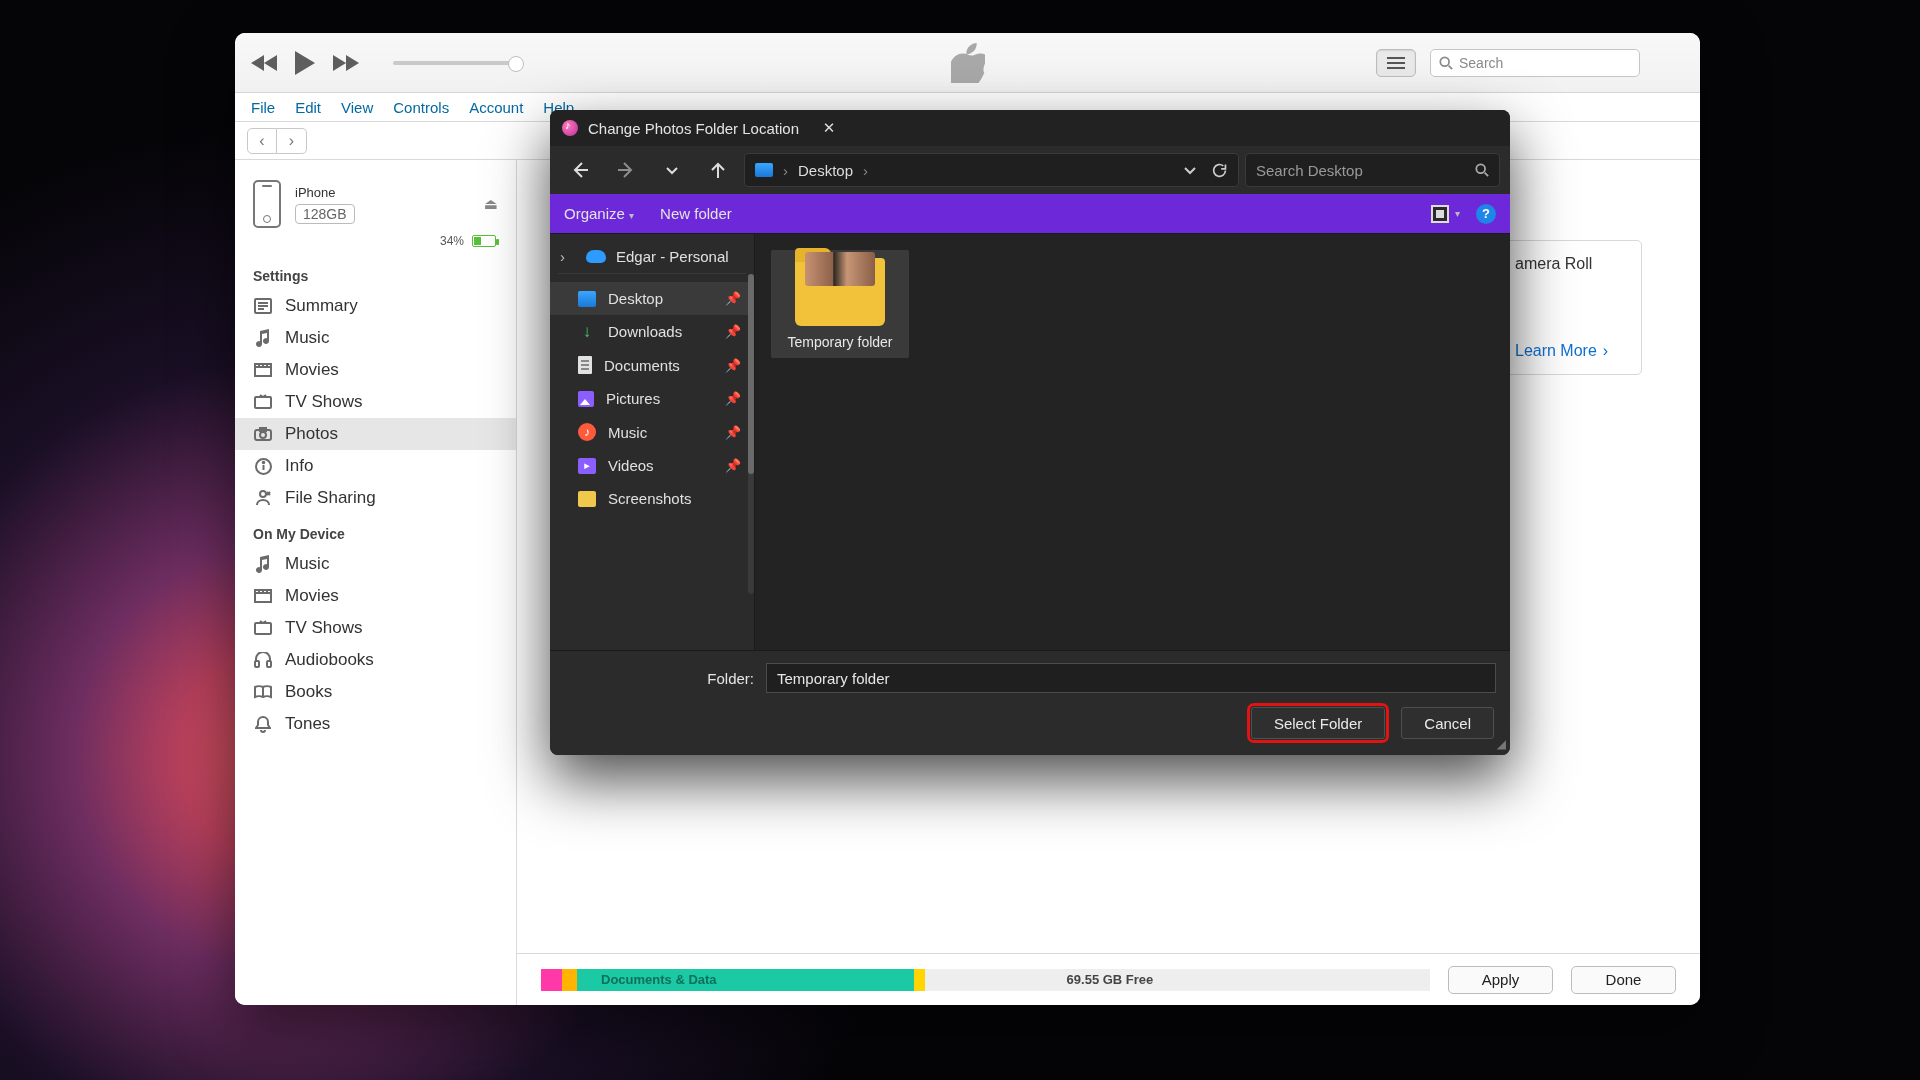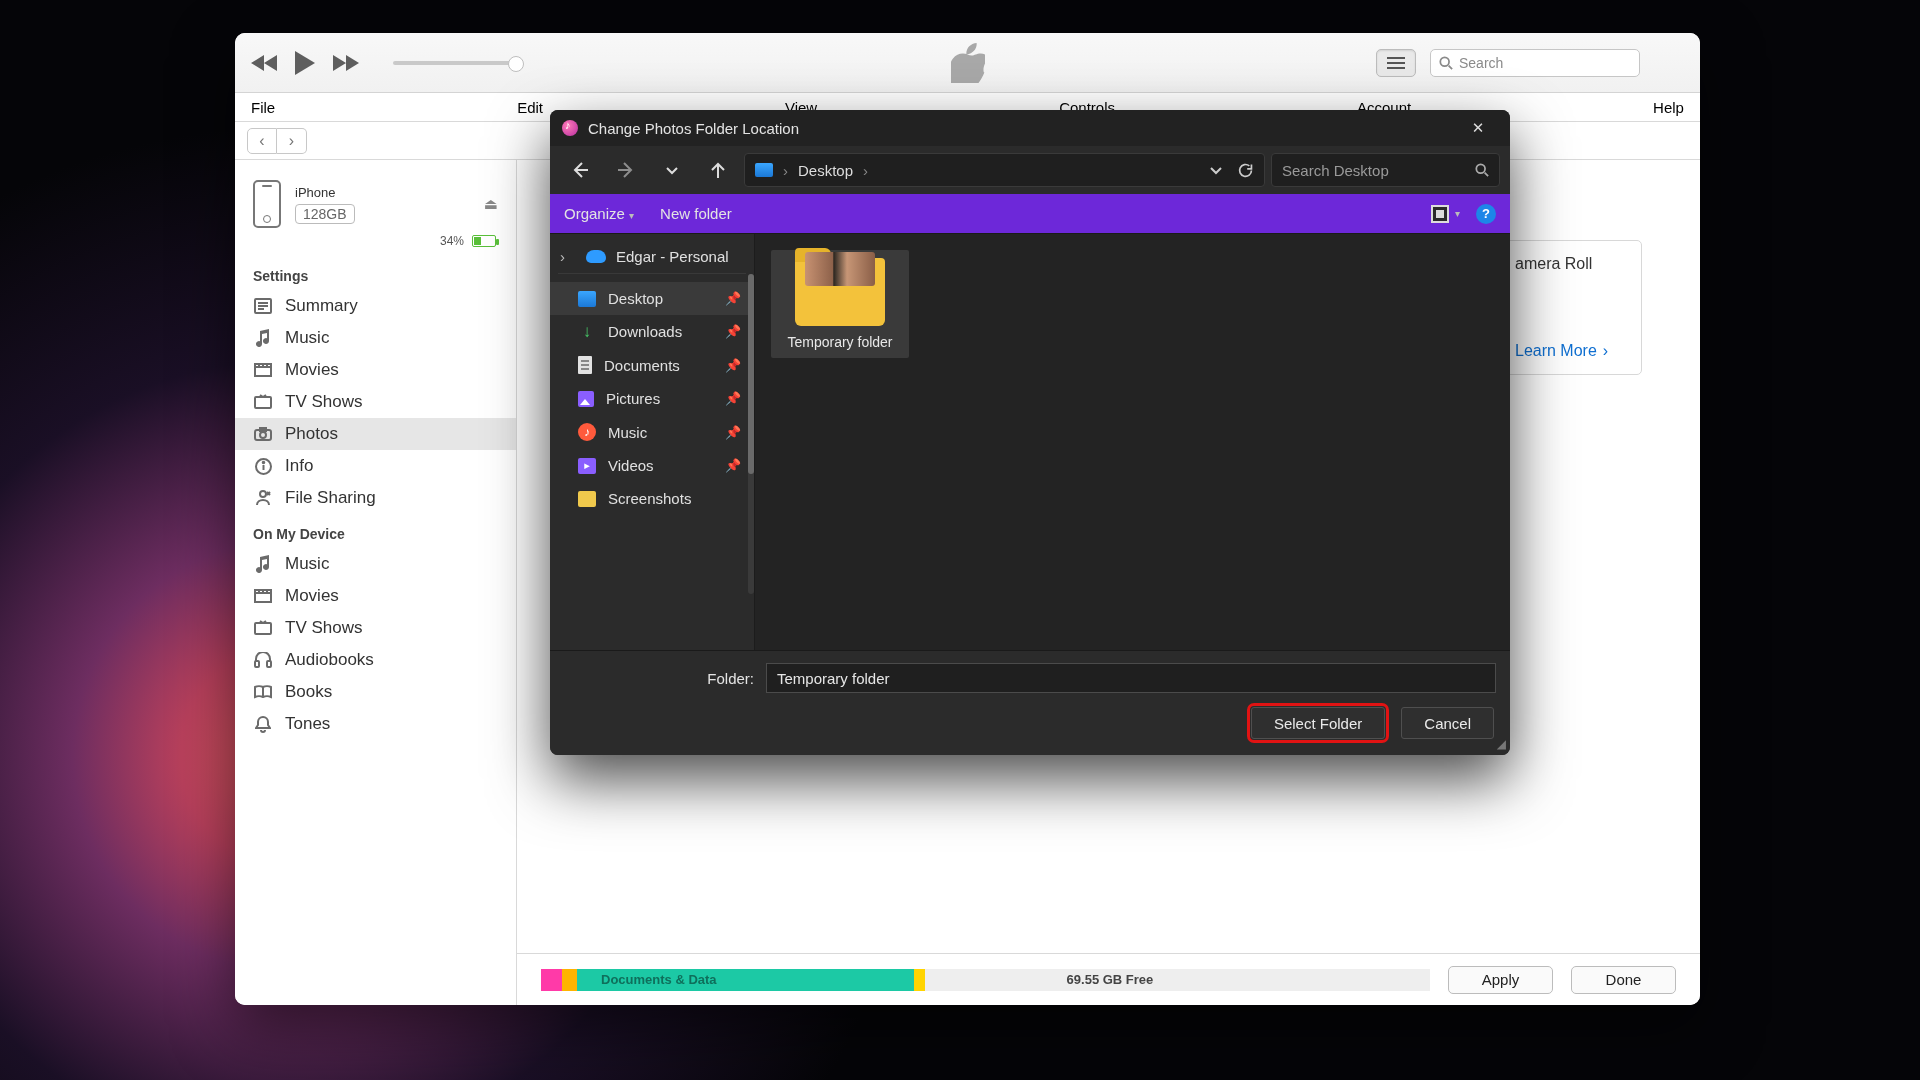--- a/index.html
+++ b/index.html
@@ -68,21 +68,21 @@
   color: #555; box-shadow: inset 0 1px 2px rgba(0,0,0,.1);
 }
 .search-box {
   width: 210px; height: 28px; border: 1px solid #c6c6c6; border-radius: 5px;
   display: flex; align-items: center; padding: 0 8px; color: #8a8a8a; font-size: 14px;
   gap: 6px; background: #fff;
 }
 .menubar {
   height: 29px; border-bottom: 1px solid #d9d9d9;
   display: flex; align-items: center; gap: 20px;
-  padding: 0 16px; font-size: 15px; color: #000000; justify-content: space-between;
+  padding: 0 16px; font-size: 15px; color: #0369a1;
 }
 .menubar span { cursor: default; }
 .subtoolbar {
   height: 38px; border-bottom: 1px solid #d9d9d9;
   display: flex; align-items: center; padding: 0 12px;
 }
 .nav-chip {
   width: 30px; height: 26px; border: 1px solid #c8c8c8;
   display: flex; align-items: center; justify-content: center; color: #777;
 }
@@ -164,21 +164,20 @@
   border-radius: 8px;
   box-shadow: 0 25px 60px rgba(0,0,0,.7);
   color: #e3e3e3;
   display: flex; flex-direction: column;
   overflow: hidden;
   font-size: 15px;
 }
 .dlg-title {
   height: 36px; display: flex; align-items: center; padding: 0 12px; gap: 10px;
   background: #222;
-  justify-content: space-between;
 }
 .dlg-t-left { display: flex; align-items: center; gap: 10px; }
 .dlg-icon { width: 16px; height: 16px; border-radius: 50%; background: radial-gradient(circle at 35% 35%, #ff7ab8, #b82ea0); position: relative; }
 .dlg-icon::after { content: "♪"; position: absolute; left: 3px; top: -1px; font-size: 11px; color: #fff; }
 .dlg-close { width: 40px; height: 30px; display: flex; align-items: center; justify-content: center; color: #ddd; }
 .dlg-nav {
   height: 48px; display: flex; align-items: center; padding: 0 10px; gap: 6px;
   background: #2b2b2b;
 }
 .nav-icon {
@@ -186,21 +185,21 @@
   color: #ddd;
 }
 .crumb {
   flex: 1; height: 34px; background: #1f1f1f; border-radius: 4px;
   display: flex; align-items: center; padding: 0 10px; gap: 10px; color: #ddd;
   border: 1px solid #3a3a3a;
 }
 .crumb .desk-ic { width: 18px; height: 14px; background: linear-gradient(#3aa6ff,#1b78d6); border-radius: 2px; }
 .crumb-tail { margin-left: auto; display: flex; align-items: center; gap: 14px; color: #ccc; }
 .dlg-search {
-  width: 229px; height: 34px; background: #1f1f1f; border: 1px solid #3a3a3a;
+  width: 255px; height: 34px; background: #1f1f1f; border: 1px solid #3a3a3a;
   border-radius: 4px; display: flex; align-items: center; justify-content: space-between;
   padding: 0 10px; color: #9a9a9a;
 }
 .dlg-toolbar {
   height: 40px; display: flex; align-items: center; padding: 0 14px; gap: 26px;
   background: #6d28d9; border-bottom: 1px solid #1a1a1a;
 }
 .dlg-toolbar .right { margin-left: auto; display: flex; align-items: center; gap: 16px; }
 .view-sq { width: 18px; height: 18px; border: 2px solid #ddd; background: #ddd; box-shadow: 0 0 0 3px #2b2b2b inset; }
 .help-ic { width: 20px; height: 20px; border-radius: 50%; background: #1d86e8; color: #fff; display: flex; align-items: center; justify-content: center; font-size: 13px; font-weight: 700; }

